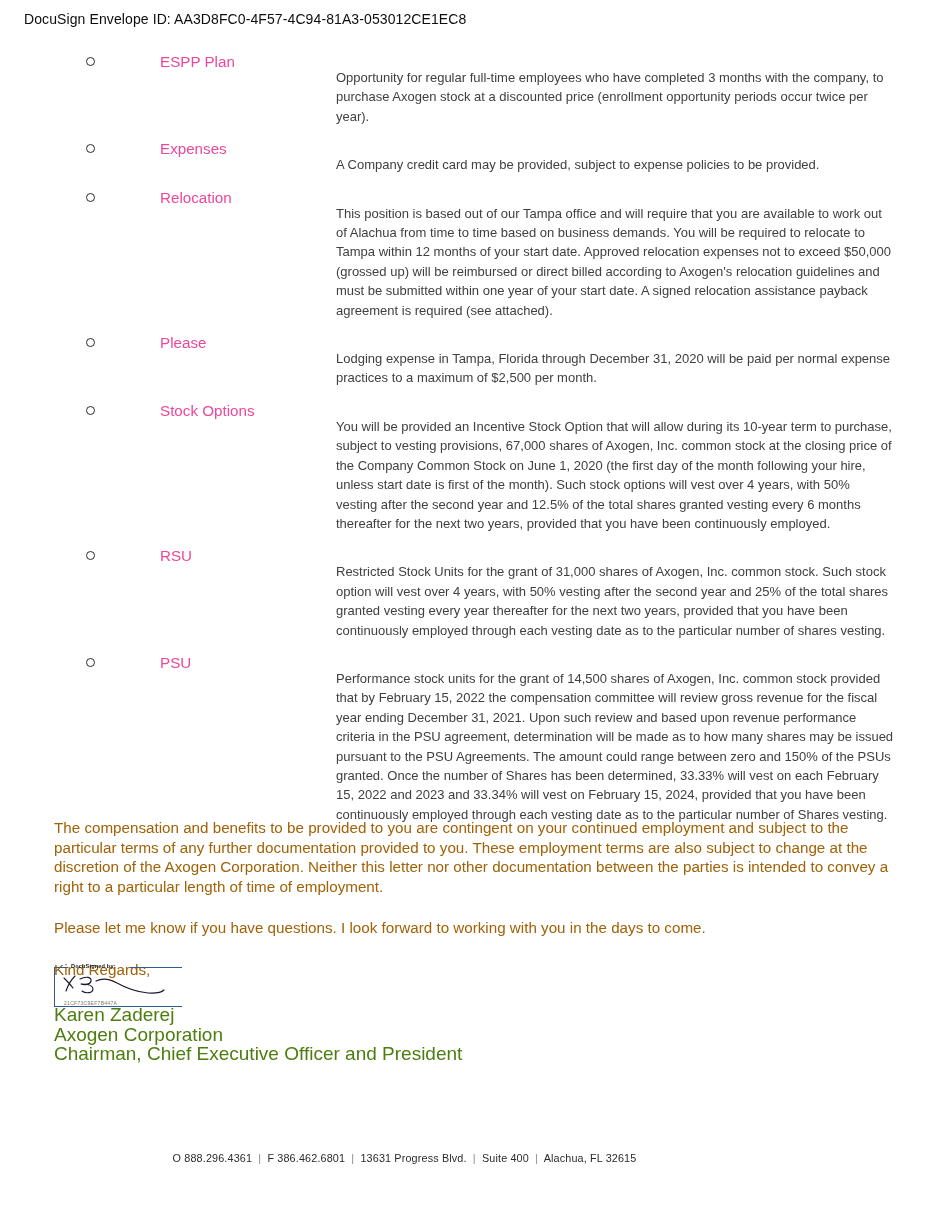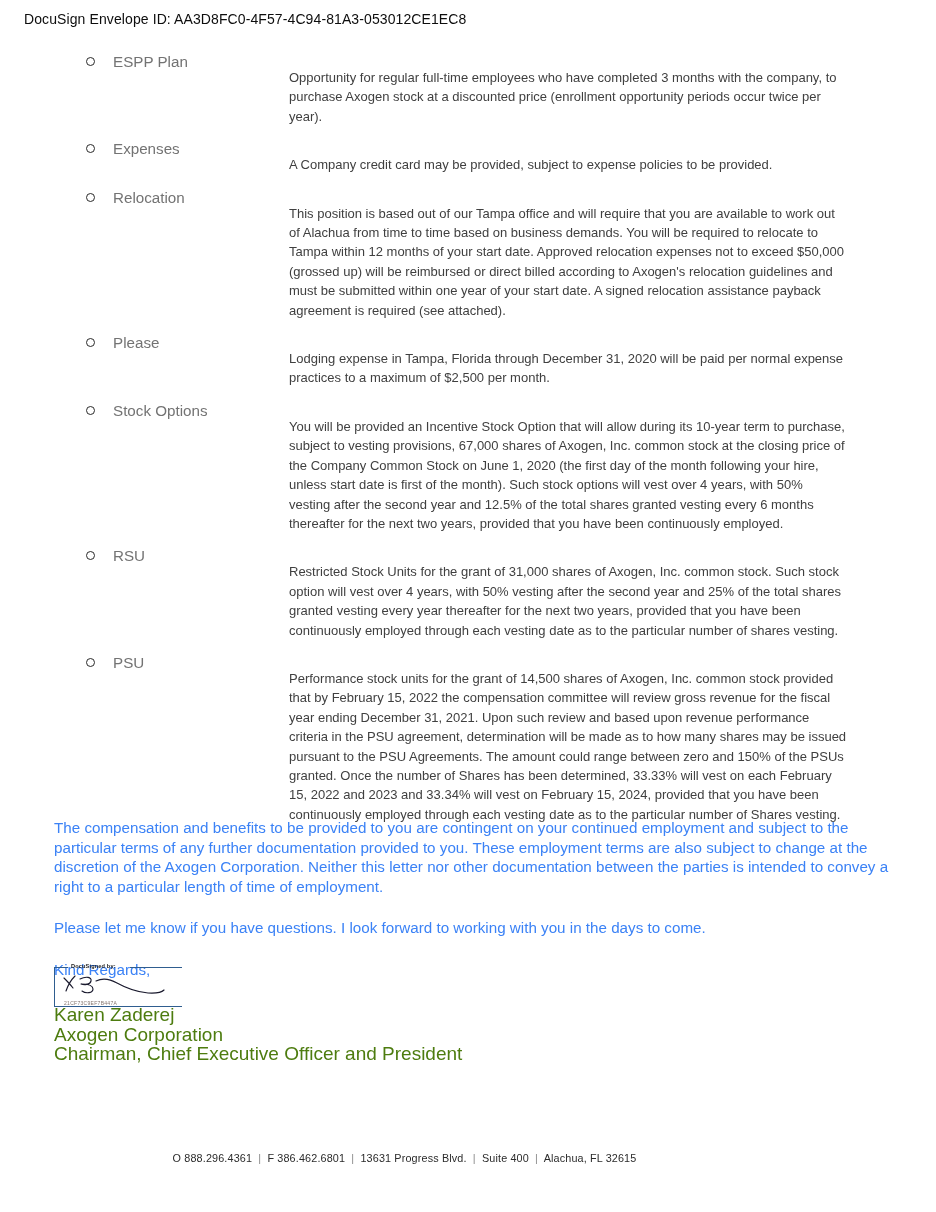--- a/index.html
+++ b/index.html
@@ -61,22 +61,23 @@
     border-radius: 50%;
     vertical-align: middle;
     position: relative;
     top: -1px;
   }
   .label-cell {
     width: 176px;
     flex: 0 0 176px;
     font-size: 15.2px;
     line-height: 19.5px;
-    color: #737373;
-    box-sizing: border-box;
+    color: #ec4899;
+    box-sizing: border-box;
+    margin-left: 47px;
   }
   .desc-cell {
     flex: 1 1 auto;
     max-width: 598px;
     font-size: 13px;
     line-height: 19.4px;
     color: #404040;
     text-align: left;
     padding-right: 40px;
     box-sizing: border-box;
@@ -87,21 +88,21 @@
   .closing {
     position: absolute;
     left: 54px;
     top: 818px;
     width: 840px;
   }
   .closing p {
     margin: 0 0 22px 0;
     font-size: 15.2px;
     line-height: 19.6px;
-    color: #3b82f6;
+    color: #a16207;
   }
   .closing p.regards {
     margin-bottom: 0;
   }
 
   
   .signature-block {
     position: absolute;
     left: 54px;
     top: 963px;

